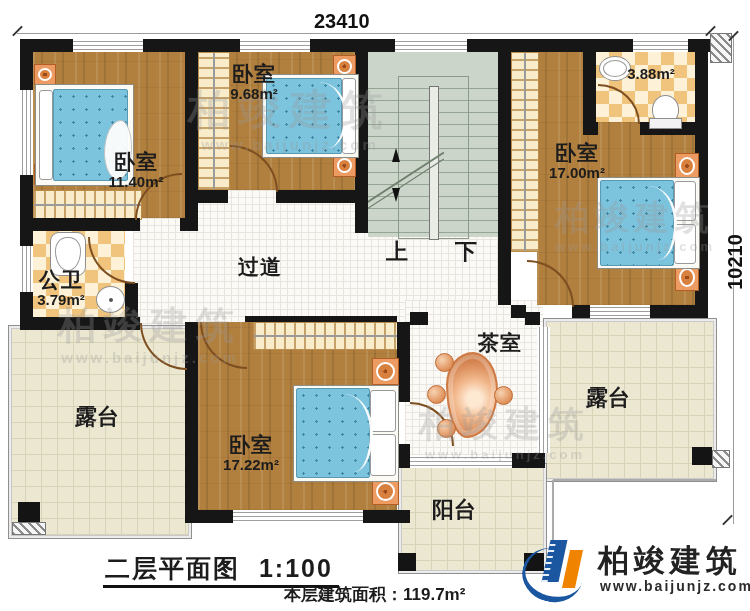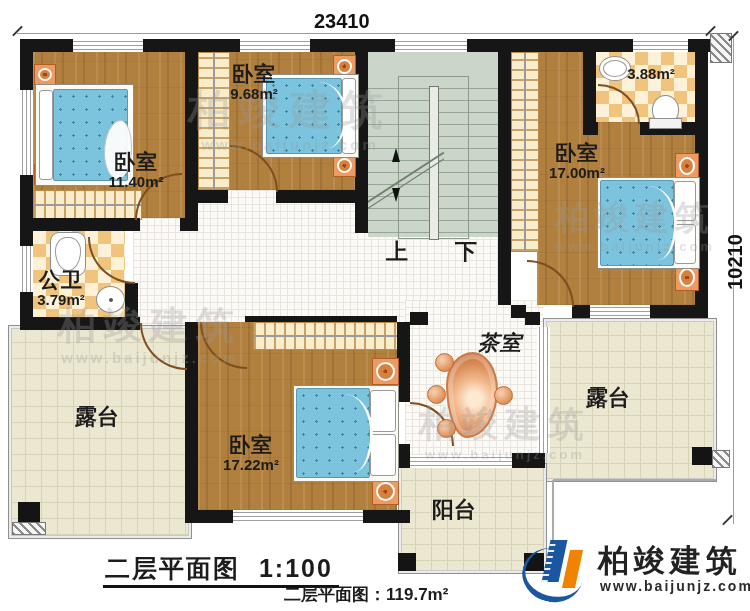--- a/index.html
+++ b/index.html
@@ -244,22 +244,23 @@
   </div>
   <div class="lbl" style="left:517px;top:141px;width:120px;">
     <span class="nm">卧室</span>
     <span class="ar">17.00m²</span>
   </div>
   <div class="lbl" style="left:11px;top:268px;width:100px;">
     <span class="nm">公卫</span>
     <span class="ar">3.79m²</span>
   </div>
   <div class="lbl" style="left:195px;top:255px;width:130px;">
-  </div>
-  <div class="lbl" style="left:440px;top:331px;width:120px;font-style:italic;">
+    <span class="nm">过道</span>
+  </div>
+  <div class="lbl" style="left:440px;top:331px;width:120px;">
     <span class="nm">茶室</span>
   </div>
   <div class="lbl" style="left:191px;top:433px;width:120px;">
     <span class="nm">卧室</span>
     <span class="ar">17.22m²</span>
   </div>
   <div class="abs biglbl" style="left:75px;top:402px;">露台</div>
   <div class="abs biglbl" style="left:586px;top:383px;">露台</div>
   <div class="abs biglbl" style="left:432px;top:495px;">阳台</div>
   <div class="abs biglbl" style="left:386px;top:237px;">上</div>
@@ -274,21 +275,21 @@
   <div class="abs tick" style="left:721px;top:519px;width:13px;height:2px;"></div>
   <div class="abs dimtxt" style="left:735px;top:262px;transform:translate(-50%,-50%) rotate(-90deg);white-space:nowrap;">10210</div>
 
   <div class="abs" style="left:103px;top:552px;">
     <span class="footer-title">
       <span>二层平面图</span>
       <span style="margin-left:10px;">1:100</span>
     </span>
   </div>
   <div class="abs footer-area" style="left:284px;top:583px;">
-    <span>二层平面图：</span><span>119.7m²</span>
+    <span>本层建筑面积：</span><span>119.7m²</span>
   </div>
 
   <div class="abs" style="left:520px;top:534px;width:210px;height:70px;">
     <div class="abs lg-swoosh" style="left:2px;top:14px;width:58px;height:48px;"></div>
     <div class="abs lg-bar1" style="left:26px;top:6px;width:17px;height:42px;"></div>
     <div class="abs lg-bar2" style="left:46px;top:16px;width:13px;height:38px;"></div>
     <div class="abs logo-txt" style="left:78px;top:6px;white-space:nowrap;">柏竣建筑</div>
     <div class="abs logo-url" style="left:80px;top:44px;white-space:nowrap;">www.baijunjz.com</div>
   </div>
 

